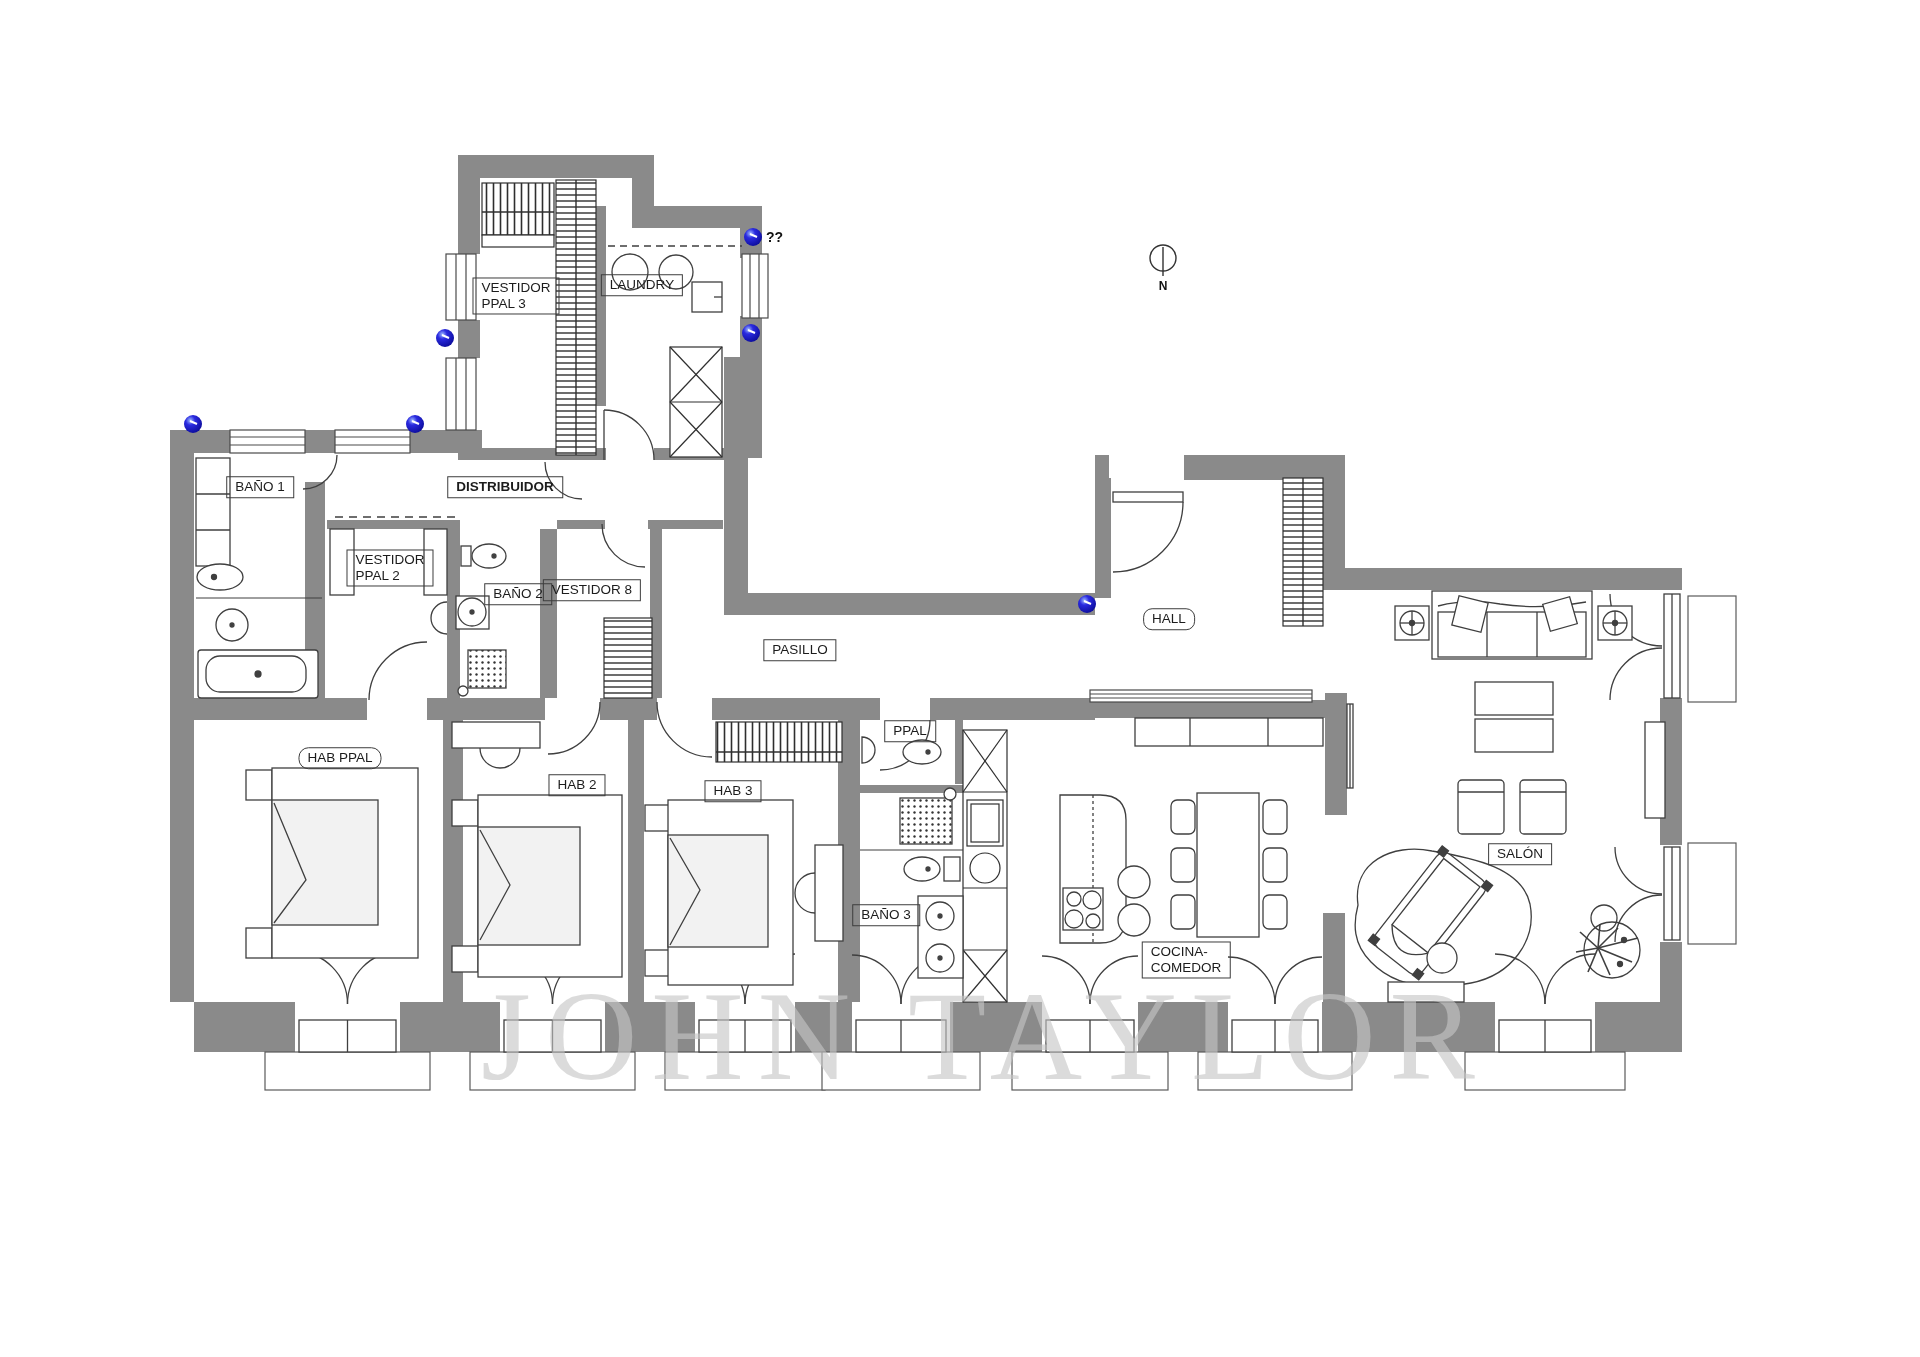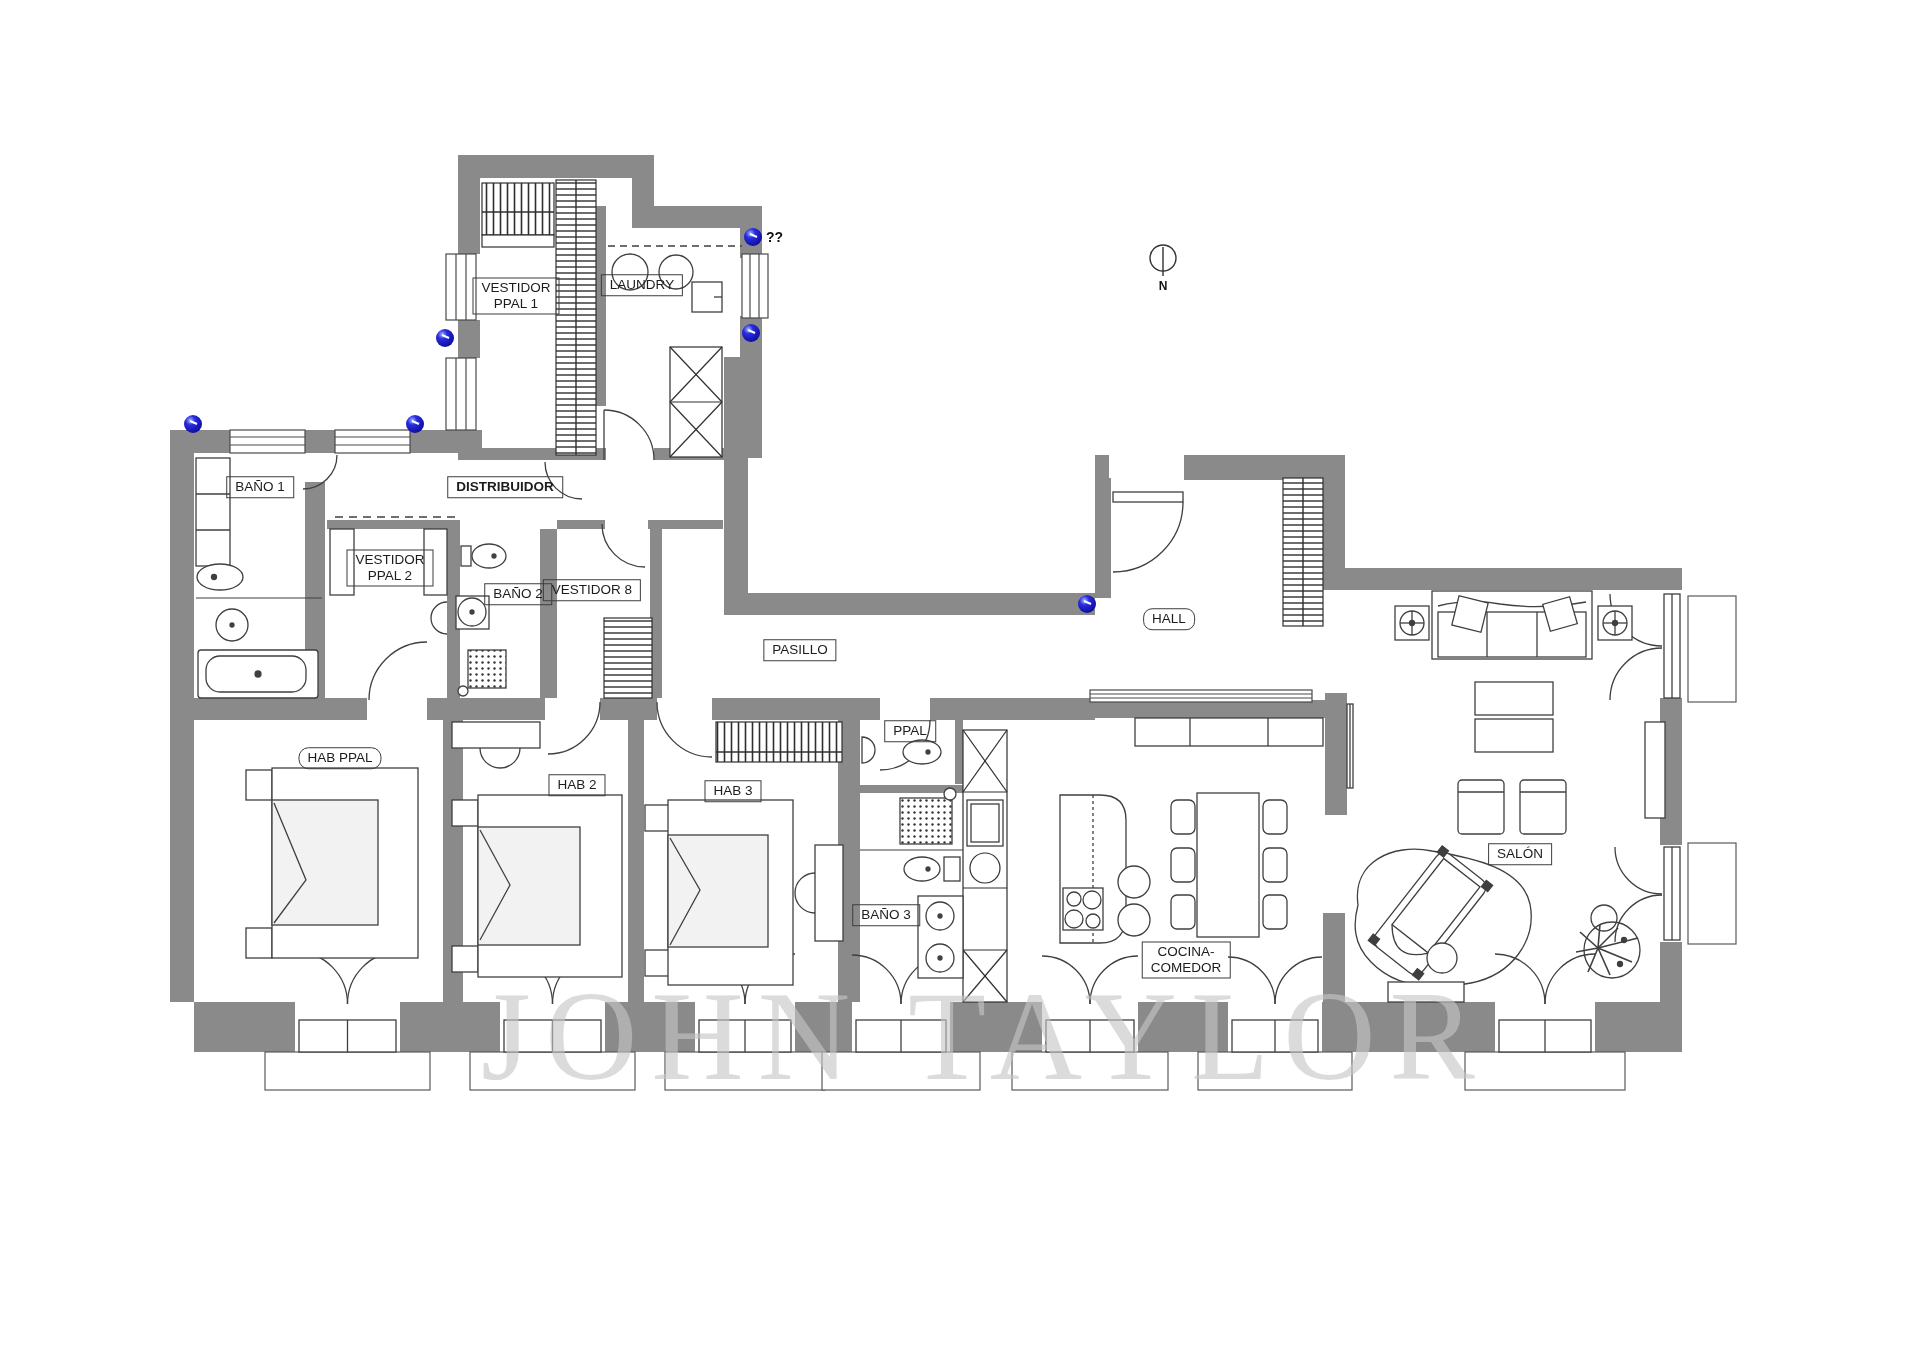--- a/index.html
+++ b/index.html
@@ -1,21 +1,21 @@
 <!DOCTYPE html>
 <html><head>
 <meta charset="utf-8">
 <style>
   html,body{margin:0;padding:0;background:#ffffff;}
   #canvas{position:relative;width:1920px;height:1357px;background:#ffffff;overflow:hidden;
           font-family:"Liberation Sans",sans-serif;}
   #plan-svg{position:absolute;left:0;top:0;z-index:1;}
   .room-label{position:absolute;z-index:3;transform:translate(-50%,-50%);
 ary    background:#ffffff;border:1.5px solid #3d3d3d;color:#1c1c1c;
-    font-size:13.5px;line-height:1.15;padding:2px 8px;text-align:center;white-space:nowrap;}
+    font-size:13.5px;line-height:1.15;padding:2px 8px;white-space:nowrap;}
   .plain-note{position:absolute;z-index:3;transform:translate(0,-50%);
     color:#111;font-size:14px;font-weight:bold;background:transparent;border:none;}
   .north-label{position:absolute;z-index:3;transform:translate(-50%,0);
     color:#111;font-size:12px;font-weight:bold;}
   #watermark{position:absolute;z-index:2;left:985px;top:1036px;transform:translate(-50%,-50%);
     font-family:"Liberation Serif",serif;font-size:128px;letter-spacing:14px;
     color:#c6c6c6;opacity:0.62;white-space:nowrap;pointer-events:none;}
 </style>
 </head>
 <body>
@@ -407,21 +407,21 @@
       <line x1="412" y1="421" x2="419" y2="424"></line>
       <line x1="1084" y1="601" x2="1091" y2="604"></line>
     </g>
   </g>
 </svg>
 
 <div id="watermark">JOHN TAYLOR</div>
 
 <div class="room-label" style="left:516px;top:296px;">
   <span>VESTIDOR</span><br>
-  <span>PPAL 1</span>
+  <span>PPAL 3</span>
 </div>
 <div class="room-label" style="left:642px;top:285px;">LAUNDRY</div>
 <div class="room-label" style="left:260px;top:487px;">BAÑO 1</div>
 <div class="room-label" style="left:505px;top:487px;font-weight:bold;">DISTRIBUIDOR</div>
 <div class="room-label" style="left:390px;top:568px;">
   <span>VESTIDOR</span><br>
   <span>PPAL 2</span>
 </div>
 <div class="room-label" style="left:518px;top:594px;">BAÑO 2</div>
 <div class="room-label" style="left:592px;top:590px;">VESTIDOR 8</div>

